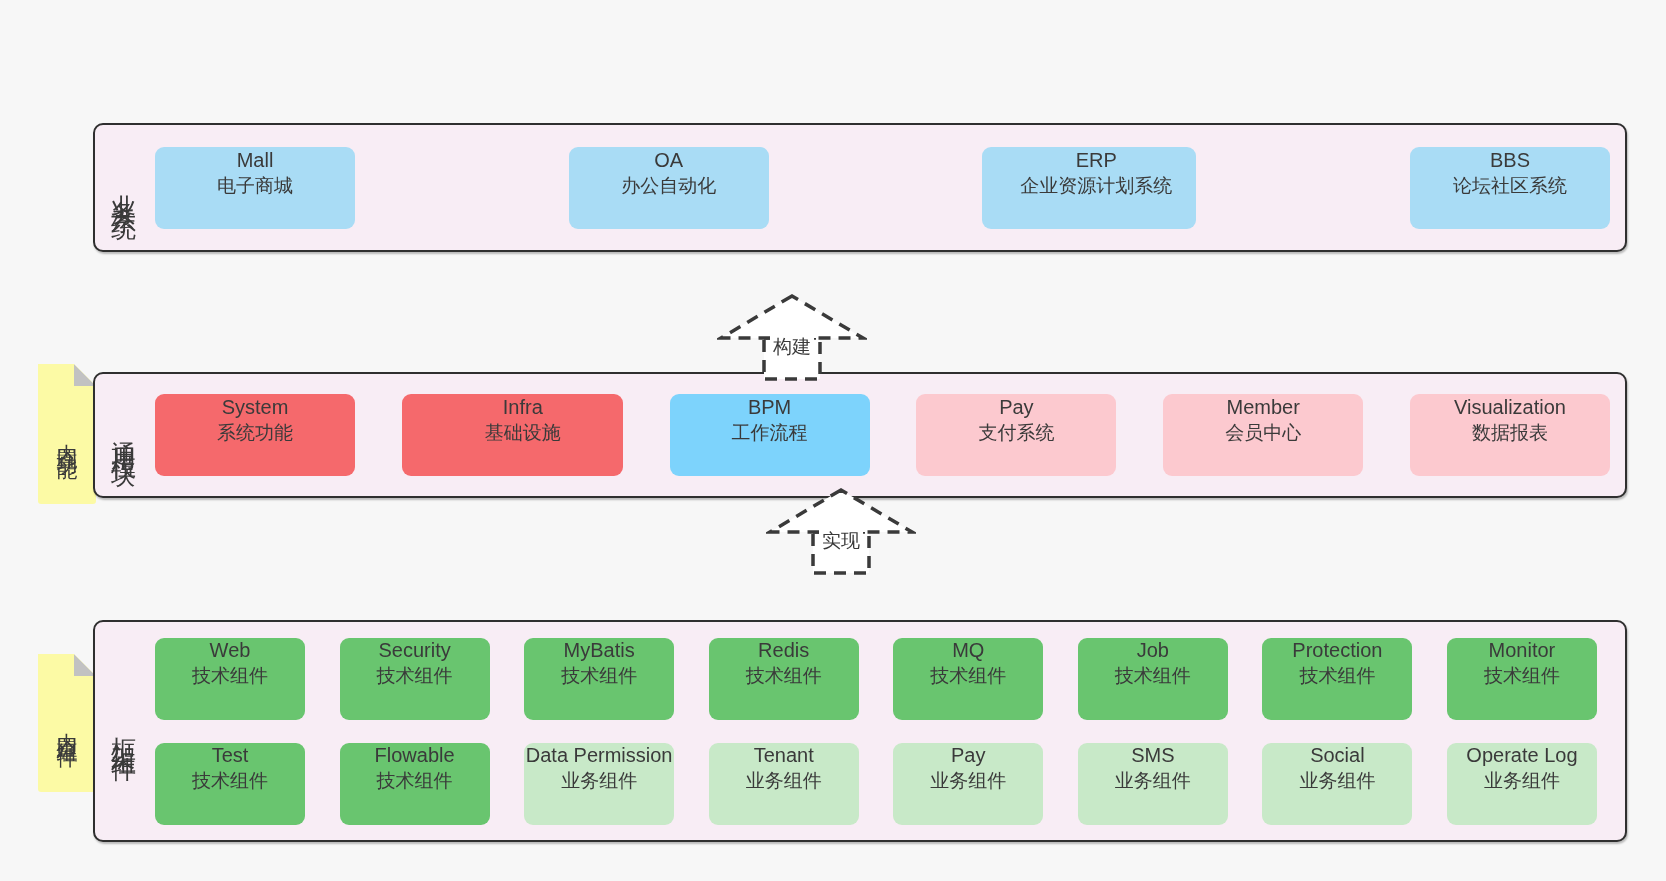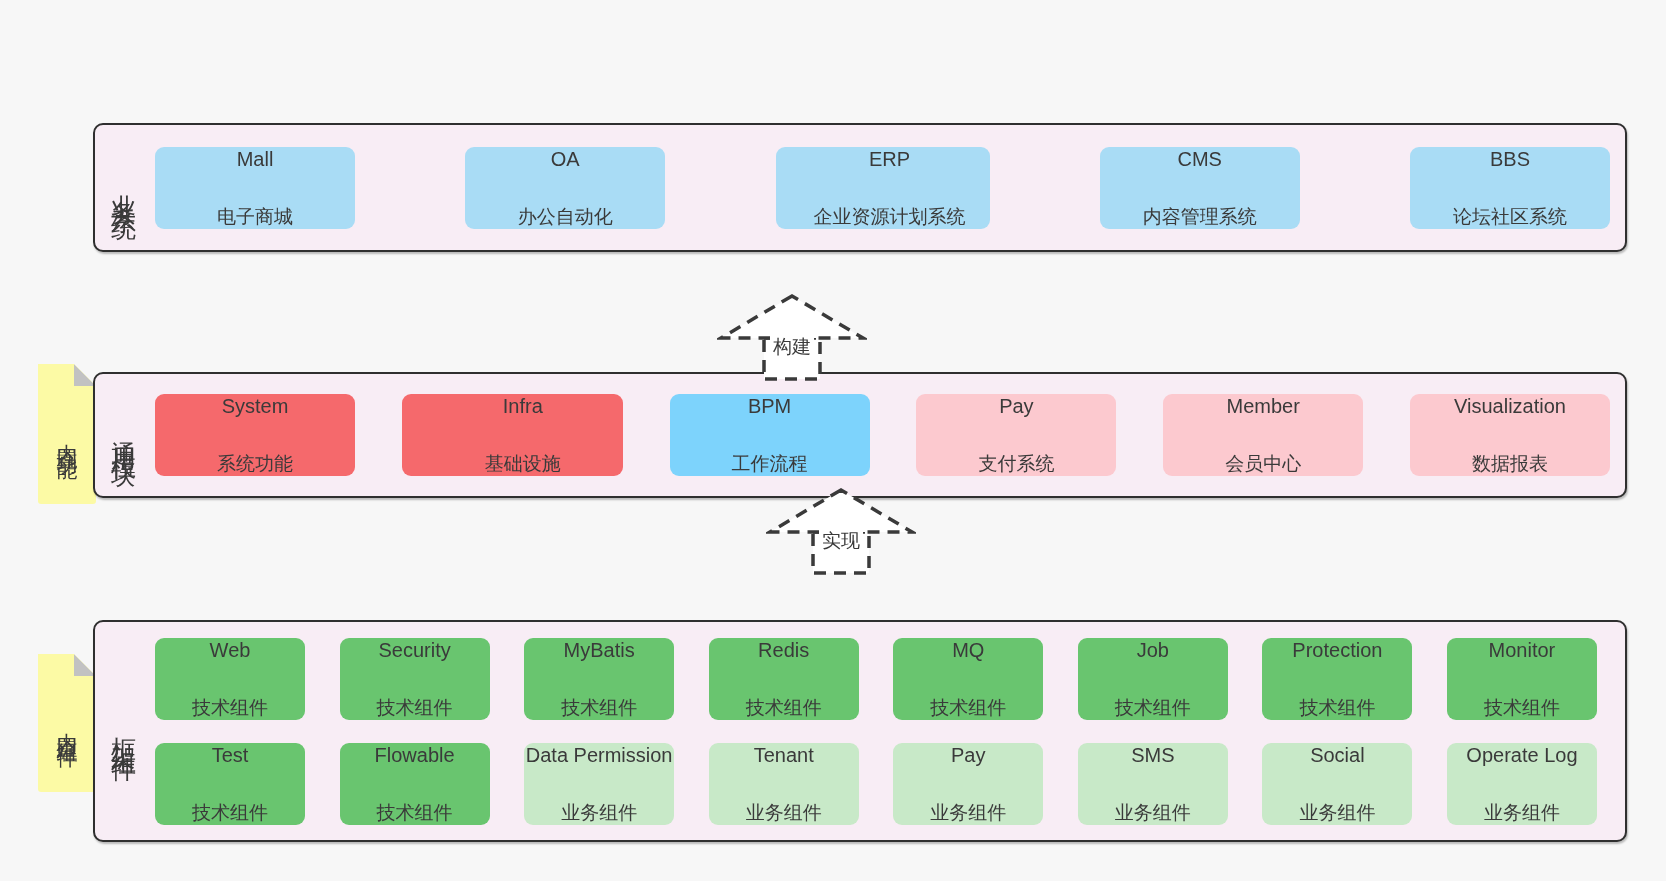--- a/index.html
+++ b/index.html
@@ -33,22 +33,22 @@
     white-space:nowrap;
   }
   .band-content{
     position:absolute;top:0;bottom:0;left:60px;right:15px;
     display:flex;flex-direction:column;justify-content:center;gap:23px;
   }
   .band-content.narrow-right{right:28px;}
   .box-row{display:flex;justify-content:space-between;}
   .box{
     height:82px;border-radius:9px;
-    display:flex;flex-direction:column;justify-content:center;align-items:center;
-    text-align:center;line-height:26px;gap:32px;
+    display:flex;flex-direction:column;align-items:center;
+    text-align:center;line-height:26px;
   }
   .wide .box{width:200px;}
   .grid8 .box{width:150px;line-height:25px;}
   .box-title{font-size:20px;}
   .box-sub{font-size:19px;}
   .note{
     position:absolute;left:38px;width:58px;
     background:var(--yellow-note,#fcfaa5);
     clip-path:polygon(0 0, calc(100% - 22px) 0, 100% 22px, 100% 100%, 0 100%);
     border-radius:0 0 3px 3px;
@@ -101,24 +101,20 @@
           </div>
           <div class="box" style="background: rgb(169, 220, 245);">
             <div class="box-title">OA</div>
             <div class="box-sub">办公自动化</div>
           </div>
           <div class="box" style="background: rgb(169, 220, 245); padding-left: 14px;">
             <div class="box-title">ERP</div>
             <div class="box-sub">企业资源计划系统</div>
           </div>
           <div class="box" style="background: rgb(169, 220, 245);">
-            <div class="box-title">CMS</div>
-            <div class="box-sub">内容管理系统</div>
-          </div>
-          <div class="box" style="background: rgb(169, 220, 245);">
             <div class="box-title">BBS</div>
             <div class="box-sub">论坛社区系统</div>
           </div>
         </div>
       </div>
   </div>
 
   <div class="arrow" id="arrow-build">
     <svg width="150" height="90" viewBox="0 0 150 90">
       <rect x="47" y="46" width="56" height="41" fill="#ffffff" stroke="#3a3a3a" stroke-width="3.5" stroke-dasharray="12 8"></rect>

